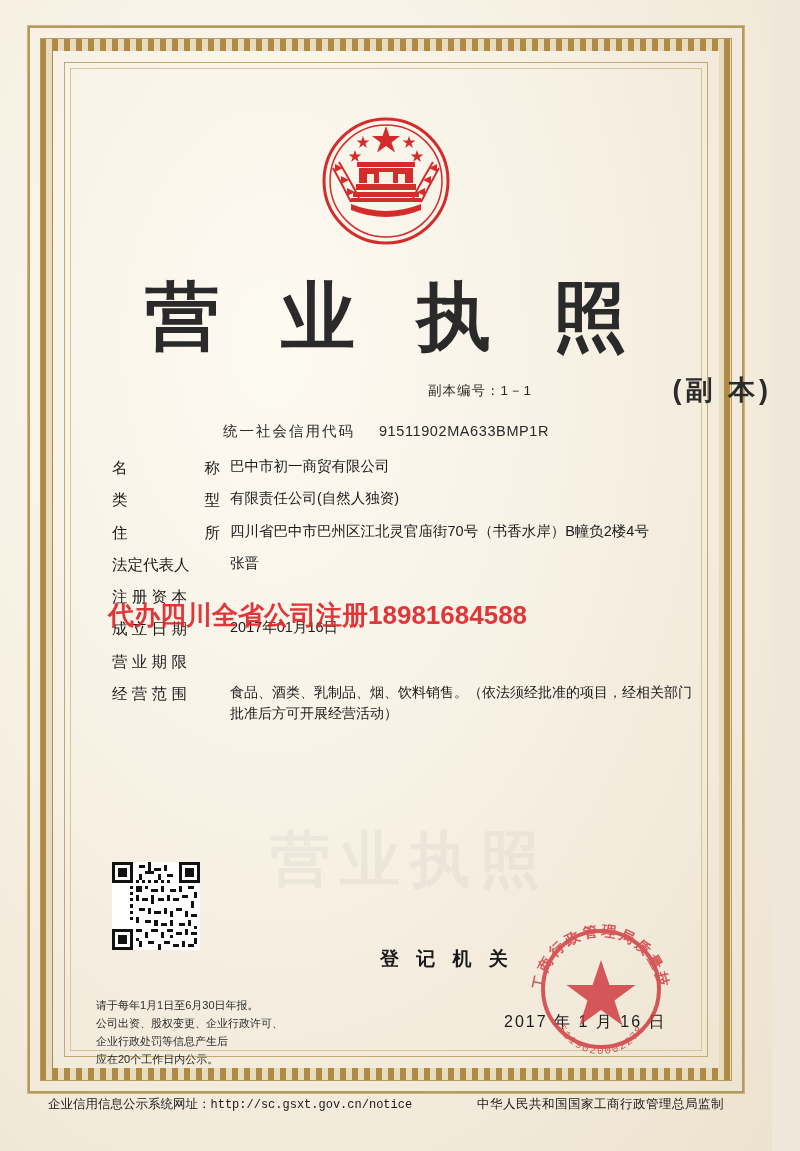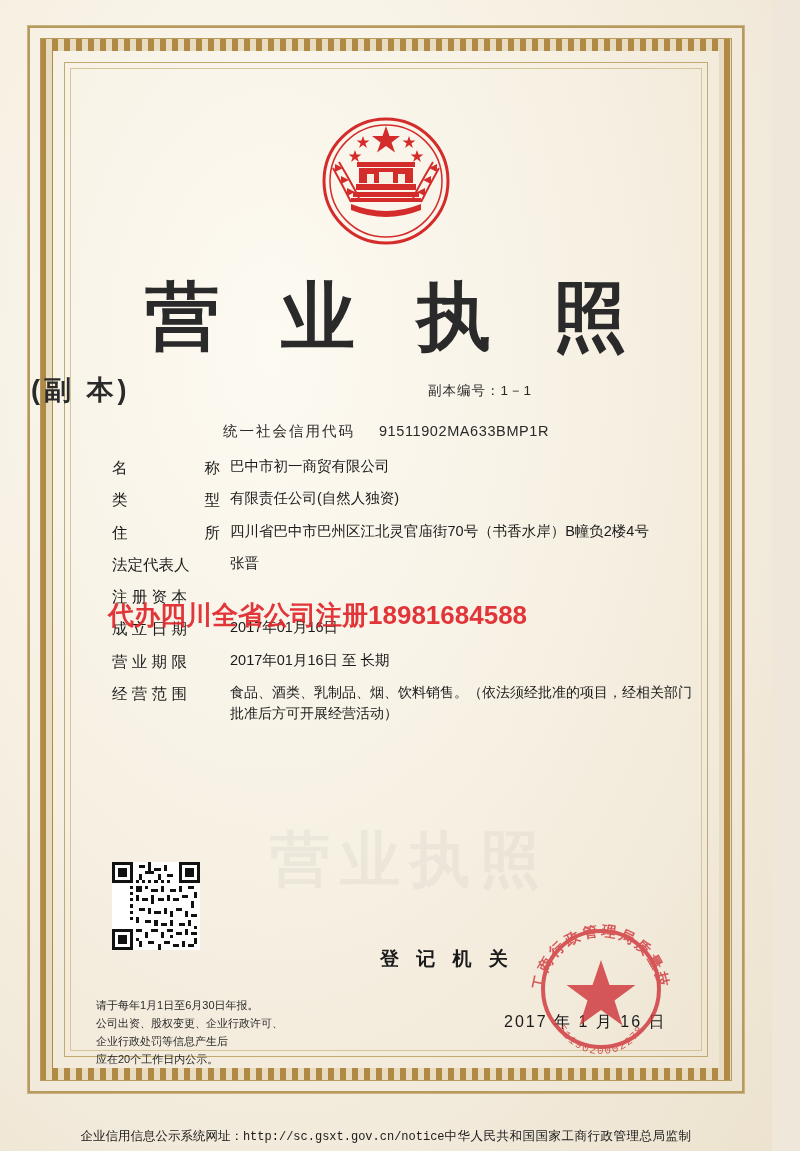--- a/index.html
+++ b/index.html
@@ -46,21 +46,21 @@
     width:150px;height:150px;
   }
   
   #title{
     position:absolute;left:0;right:0;top:268px;text-align:center;
     font-family:"DejaVu Sans","Liberation Sans",sans-serif;
     font-size:74px;font-weight:bold;color:#2a2a2a;
     letter-spacing:18px;text-indent:18px;
   }
   #subtitle{
-    position:absolute;left:0;right:0;top:372px;text-align:left;
+    position:absolute;left:0;right:0;top:372px;text-align:right;
     font-size:27px;font-weight:bold;color:#2a2a2a;letter-spacing:4px;margin-left:31px;
   }
   #copy-no{
     position:absolute;right:240px;top:382px;
     font-size:13.5px;color:#2a2a2a;letter-spacing:1px;
   }
   #credit-row{
     position:absolute;left:0;right:0;top:422px;text-align:center;
     font-size:14.5px;color:#2a2a2a;
   }
@@ -114,22 +114,22 @@
   #seal{
     position:absolute;left:520px;top:908px;width:162px;height:162px;
   }
   
   #notes{
     position:absolute;left:96px;top:996px;width:300px;
     font-size:11px;color:#2a2a2a;line-height:1.65;
   }
   
   #bottom{
-    position:absolute;left:48px;right:48px;bottom:6px;
-    display:flex;justify-content:center;align-items:center;
+    position:absolute;left:48px;right:48px;bottom:38px;
+    display:flex;justify-content:space-between;align-items:center;
     font-size:12.5px;color:#1a1a1a;
   }
   #bottom .url{font-family:"Liberation Mono","DejaVu Sans Mono",monospace;font-size:12px;}
   #bottom-left{letter-spacing:0px;}
   #bottom-right{letter-spacing:.5px;}
 </style>
 </head>
 <body>
 
 <div id="paper">
@@ -236,21 +236,20 @@
       <div class="lbl">
         <span>成 立 日 期</span>
       </div>
       <div class="val">2017年01月16日</div>
     </div>
 
     <div class="row">
       <div class="lbl">
         <span>营 业 期 限</span>
       </div>
-      <div class="val">2017年01月16日  至  长期</div>
     </div>
 
     <div class="row scope">
       <div class="lbl">
         <span>经 营 范 围</span>
       </div>
       <div class="val small">食品、酒类、乳制品、烟、饮料销售。（依法须经批准的项目，经相关部门批准后方可开展经营活动）</div>
     </div>
 
   </div>

